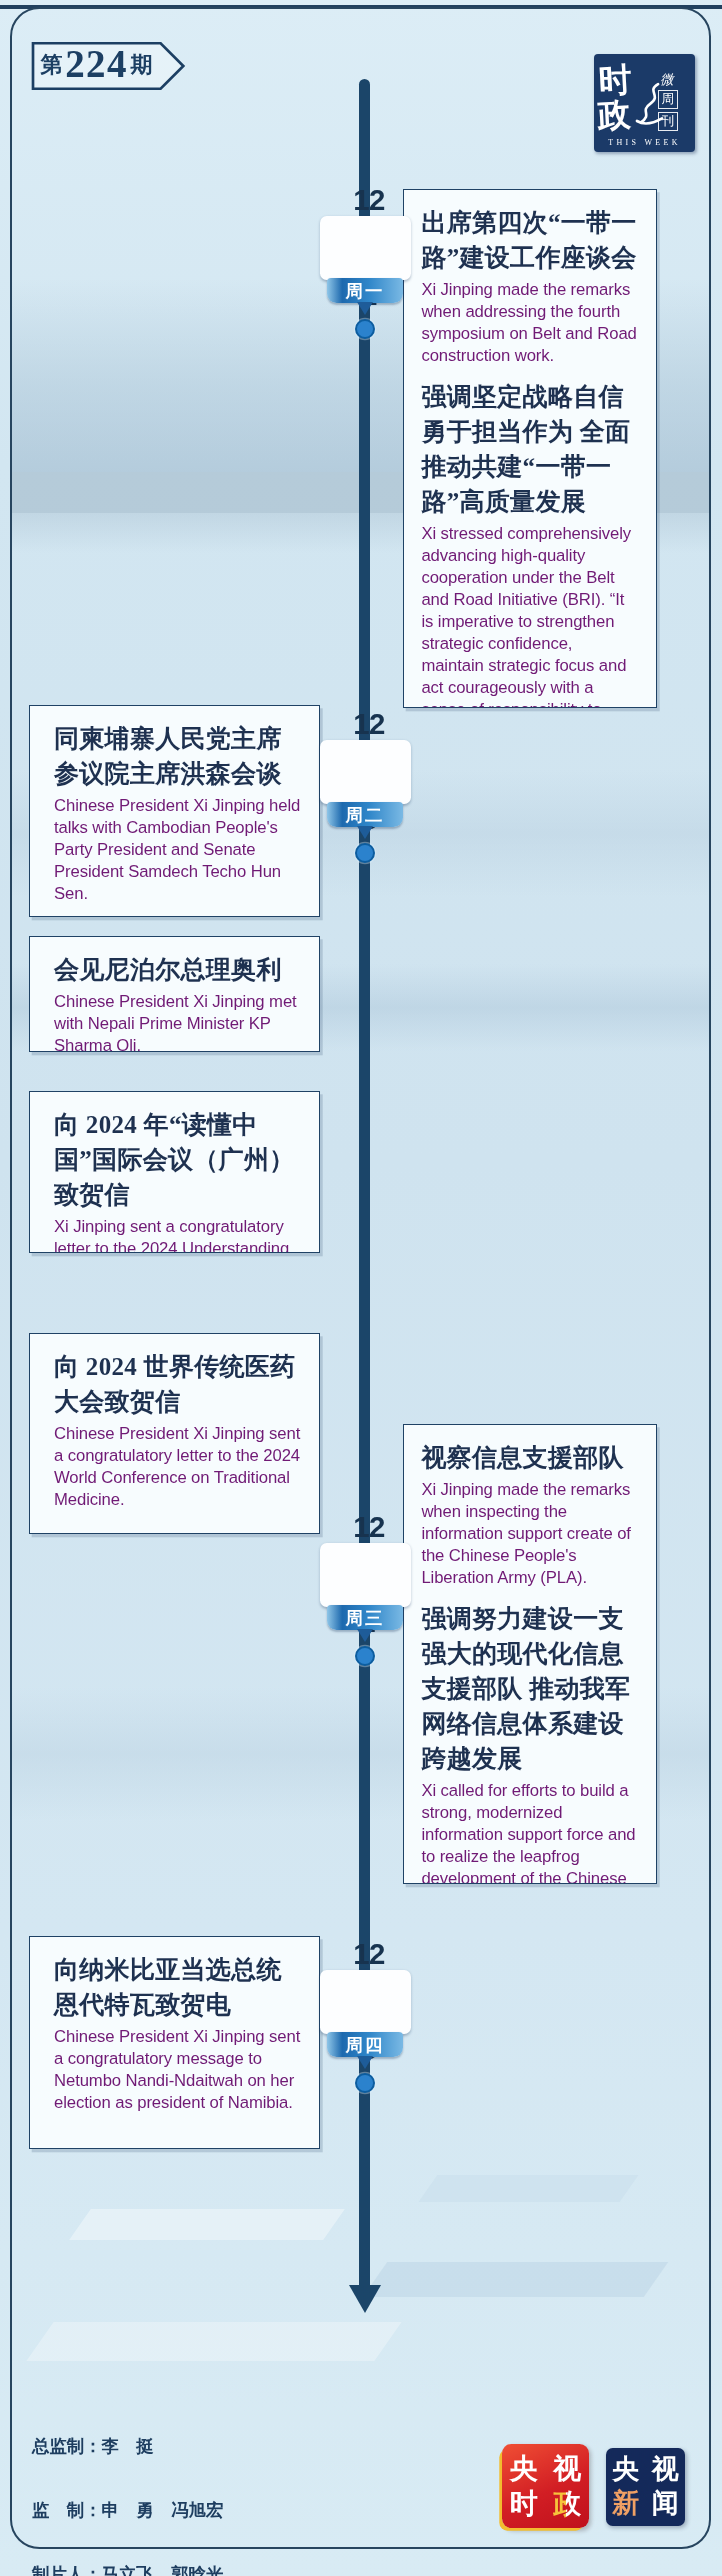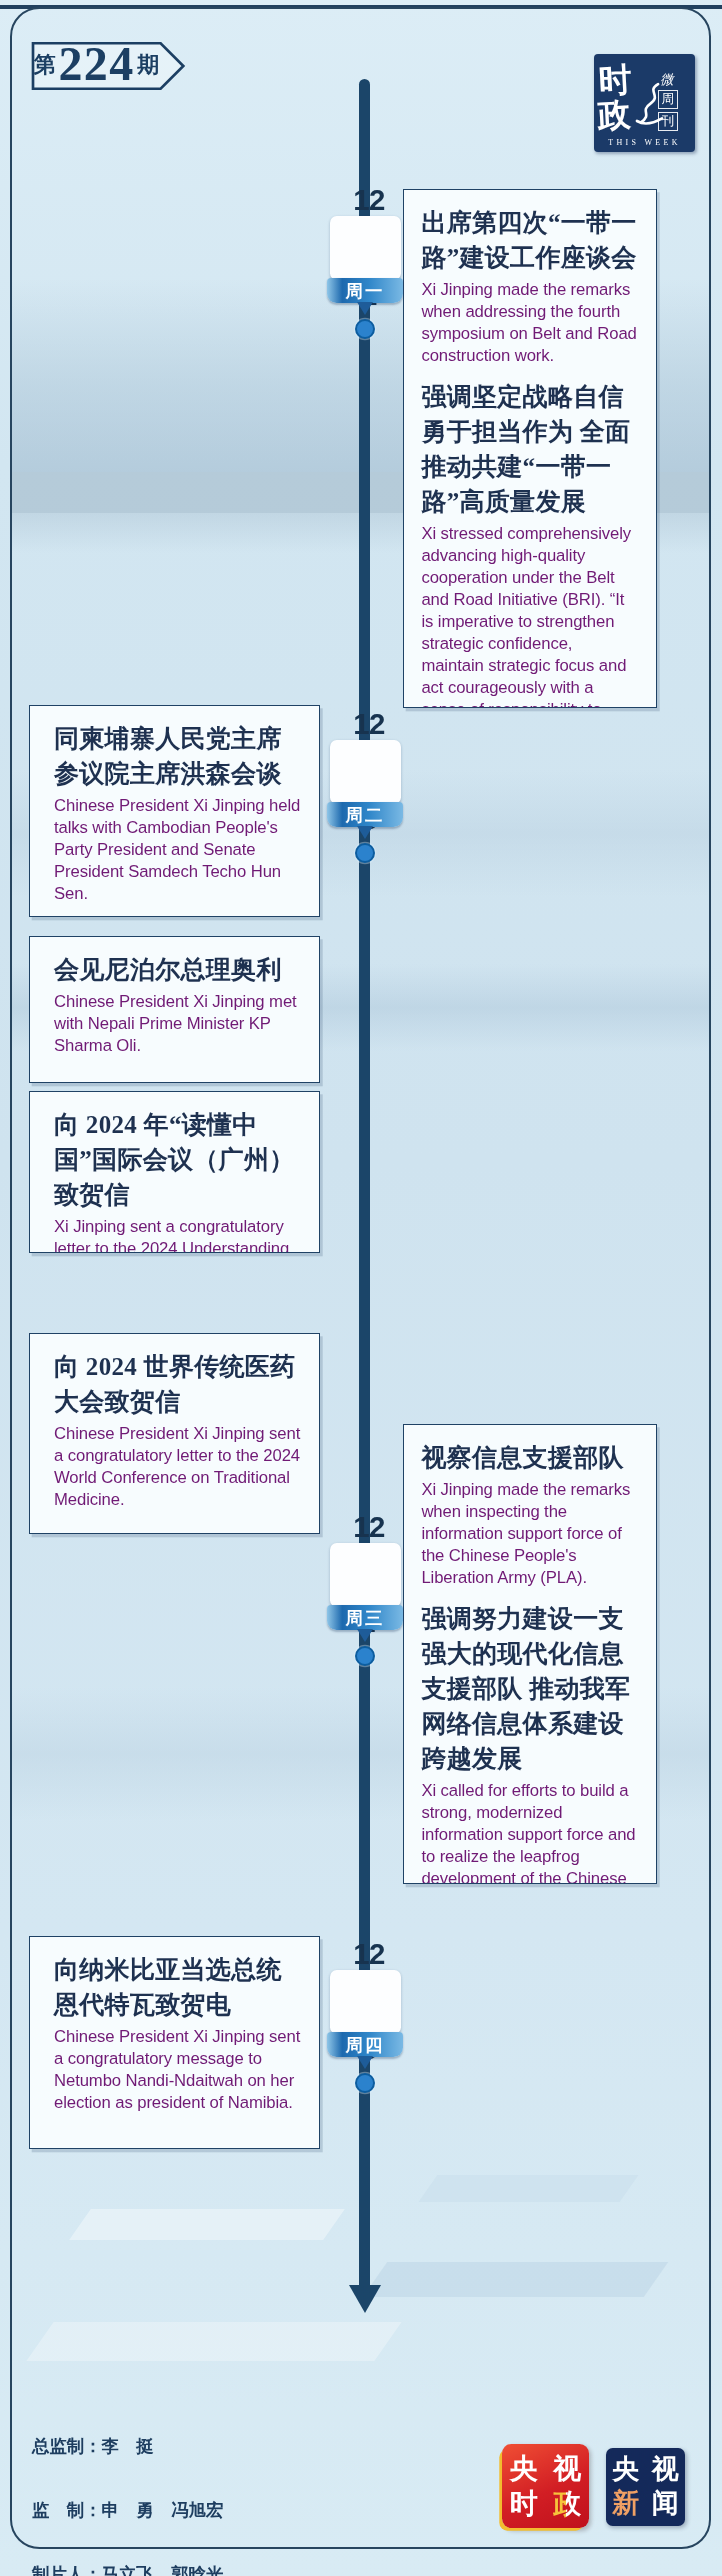--- a/index.html
+++ b/index.html
@@ -20,50 +20,50 @@
   .geo{position:absolute;pointer-events:none;background:rgba(255,255,255,.38);transform:skewX(-35deg);}
   .g1{left:80px;top:2209px;width:254px;height:31px;}
   .g2{left:375px;top:2262px;width:281px;height:35px;background:rgba(190,214,230,.55);}
   .g3{left:40px;top:2322px;width:348px;height:39px;background:rgba(255,255,255,.30);}
   .g4{left:428px;top:2175px;width:201px;height:27px;background:rgba(200,222,236,.5);}
   
   .badge{position:absolute;left:31px;top:41px;width:155px;height:50px;}
   .badge svg{position:absolute;left:0;top:0;}
   .badge .txt{position:absolute;left:0;top:0;width:131px;height:48px;display:flex;align-items:center;justify-content:center;color:#1c3f63;}
   .badge .small{font-size:22px;font-weight:700;font-family:"Liberation Serif",serif;}
-  .badge .num{font-size:48px;font-weight:700;font-family:"Liberation Serif",serif;letter-spacing:1.3px;margin:0 2.7px 4px 2.7px;}
+  .badge .num{font-size:39px;font-weight:700;font-family:"Liberation Serif",serif;letter-spacing:1.3px;margin:0 2.7px 4px 2.7px;}
   
   .tlogo{position:absolute;left:594px;top:54px;width:101px;height:98px;background:#1b3a68;border-radius:4px;box-shadow:1.3px 2px 3.3px rgba(20,40,80,.35);color:#fff;}
   .tlogo .c1{position:absolute;left:17.4px;top:4px;font-size:33px;font-weight:700;font-family:"Liberation Serif",serif;transform:rotate(-3deg);}
   .tlogo .c2{position:absolute;left:8px;top:39px;font-size:33px;font-weight:700;font-family:"Liberation Serif",serif;transform:rotate(-3deg);}
   .tlogo .wei{position:absolute;right:21.4px;top:17.4px;font-size:13.4px;font-style:italic;}
   .tlogo .boxch{position:absolute;right:17.4px;width:17.4px;height:17.4px;border:0.7px solid rgba(255,255,255,.9);font-size:12.7px;line-height:17.4px;text-align:center;}
   .tlogo .zhou{top:36px;}
   .tlogo .kan{top:58px;}
   .tlogo .tw{position:absolute;left:0;bottom:5.4px;width:100%;text-align:center;font-size:8px;letter-spacing:3.3px;font-family:"Liberation Serif",serif;}
   .tlogo svg{position:absolute;left:39px;top:27px;}
   
   .tline{position:absolute;left:359px;top:79px;width:10.7px;height:2209px;background:#1b4569;border-radius:6.7px 6.7px 1.3px 1.3px;}
   .tarrow{position:absolute;left:349px;top:2285px;width:0;height:0;border:16px solid transparent;border-top:28px solid #1b4569;border-bottom:0;}
   
   .marker{position:absolute;left:326px;width:78px;display:flex;flex-direction:column;align-items:center;z-index:5;}
-  .mbox{width:71px;height:64px;background:#fdfeff;border-radius:6.7px;box-shadow:0 1.3px 2.7px rgba(20,50,90,.30);display:flex;flex-direction:column;align-items:center;justify-content:center;color:#17334f;font-weight:700;gap:32px;}
+  .mbox{width:91px;height:64px;background:#fdfeff;border-radius:6.7px;box-shadow:0 1.3px 2.7px rgba(20,50,90,.30);display:flex;flex-direction:column;align-items:center;justify-content:center;color:#17334f;font-weight:700;gap:32px;}
   .mmonth,.mday{font-size:29.4px;line-height:0.98;padding-left:8px;letter-spacing:-0.7px;}
   .mline{width:52px;height:2.7px;background:#17334f;margin:1.3px 0 1.3px 9.4px;border-radius:1.3px;}
   .mtag{width:76px;height:25px;margin-top:-2px;border-radius:4px 4px 9.4px 9.4px;display:flex;align-items:center;justify-content:center;color:#fff;font-size:17.4px;font-weight:700;letter-spacing:2px;background:linear-gradient(90deg,#8fc6e8 0%,#1d69ae 20%,#2f86c9 55%,#7ab9e4 100%);box-shadow:0 1.3px 2px rgba(20,50,90,.3);}
   .mptr{width:0;height:0;border:8.7px solid transparent;border-top:13.4px solid #1e5c99;border-bottom:0;margin-top:-0.7px;}
   .mdot{width:16px;height:16px;border-radius:50%;background:#2b82cd;border:2px solid #0d5d9f;margin-top:3.3px;box-shadow:0 0 0 1.3px rgba(220,240,255,.35);}
   .m1{top:216px;} .m2{top:740px;} .m3{top:1543px;} .m4{top:1970px;}
   
   .card{position:absolute;background:#f7fcfe;border:1.3px solid #1f4265;box-sizing:border-box;box-shadow:2.7px 3.3px 0 rgba(27,58,92,.18);padding:14.7px 17.4px;overflow:hidden;z-index:4;}
   .cardL{left:29px;width:291px;padding-left:24px;}
   .cardR{left:403px;width:254px;}
   .c1{top:189px;height:519px;}
   .c2{top:705px;height:212px;}
-  .c3{top:936px;height:147px;}
+  .c3{top:936px;height:116px;}
   .c4{top:1091px;height:162px;}
   .c5{top:1333px;height:201px;}
   .c6{top:1424px;height:460px;}
   .c7{top:1936px;height:213px;}
   .zh{font-family:"Liberation Serif",serif;font-size:25px;line-height:35px;color:#1e3150;font-weight:600;letter-spacing:0.3px;margin:0 0 4px 0;}
   .zh.second{margin-top:12px;}
   .en{font-size:16.7px;line-height:22px;color:#701a75;letter-spacing:-0.1px;margin:0;}
   
   .credits{position:absolute;left:32px;top:2393px;font-size:17.4px;line-height:21.4px;color:#1e3e60;font-weight:600;white-space:pre;z-index:4;}
   
@@ -184,21 +184,21 @@
     <p class="en">Xi Jinping sent a congratulatory letter to the 2024 Understanding China Conference (Guangzhou) held in Guangzhou, south China's Guangdong Province.</p>
   </div>
 
   <div class="card cardL c5">
     <p class="zh">向 2024 世界传统医药大会致贺信</p>
     <p class="en">Chinese President Xi Jinping sent a congratulatory letter to the 2024 World Conference on Traditional Medicine.</p>
   </div>
 
   <div class="card cardR c6">
     <p class="zh">视察信息支援部队</p>
-    <p class="en">Xi Jinping made the remarks when inspecting the information support force of the Chinese People's Liberation Army (PLA).</p>
+    <p class="en">Xi Jinping made the remarks when inspecting the information support create of the Chinese People's Liberation Army (PLA).</p>
     <p class="zh second">强调努力建设一支强大的现代化信息支援部队 推动我军网络信息体系建设跨越发展</p>
     <p class="en">Xi called for efforts to build a strong, modernized information support force and to realize the leapfrog development of the Chinese military's network information system.</p>
   </div>
 
   <div class="card cardL c7">
     <p class="zh">向纳米比亚当选总统恩代特瓦致贺电</p>
     <p class="en">Chinese President Xi Jinping sent a congratulatory message to Netumbo Nandi-Ndaitwah on her election as president of Namibia.</p>
   </div>
 
   <div class="credits">

